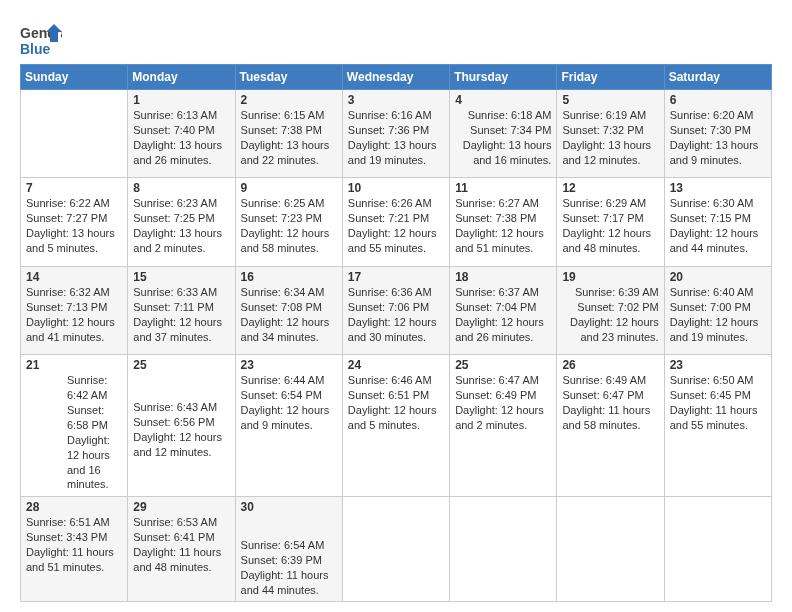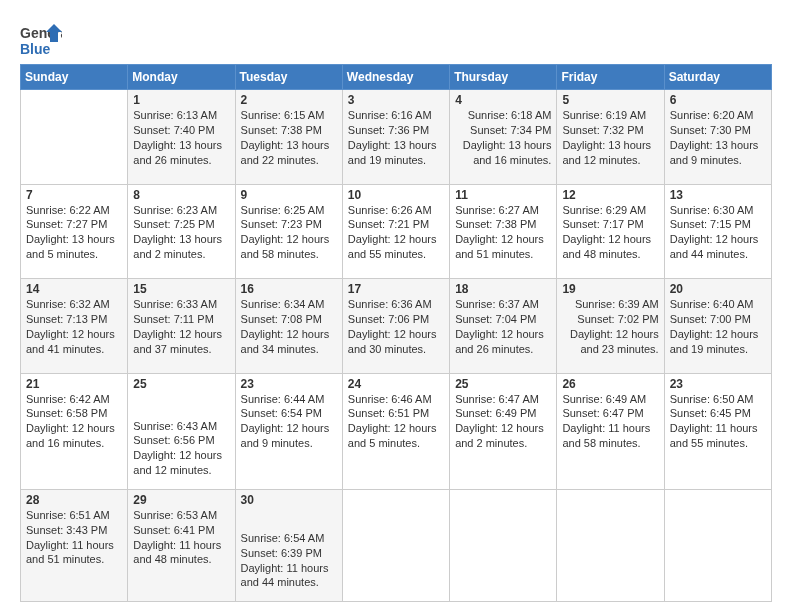--- a/index.html
+++ b/index.html
@@ -267,21 +267,21 @@
             <span class="day-number">20</span>
             <div class="day-info" style="white-space: pre-line;">Sunrise: 6:40 AM
 Sunset: 7:00 PM
 Daylight: 12 hours
 and 19 minutes.</div>
           </td>
         </tr>
         <tr>
           <td>
             <span class="day-number">21</span>
-            <div class="day-info" style="white-space: pre-line;">Sunrise: 6:42 AM
+            <div class="day-info" style="white-space: pre-line; margin-left: 41px;">Sunrise: 6:42 AM
 Sunset: 6:58 PM
 Daylight: 12 hours
 and 16 minutes.</div>
           </td>
           <td>
             <span class="day-number">25</span>
             <div class="day-info" style="white-space: pre-line; margin-top: 28px;">Sunrise: 6:43 AM
 Sunset: 6:56 PM
 Daylight: 12 hours
 and 12 minutes.</div>

